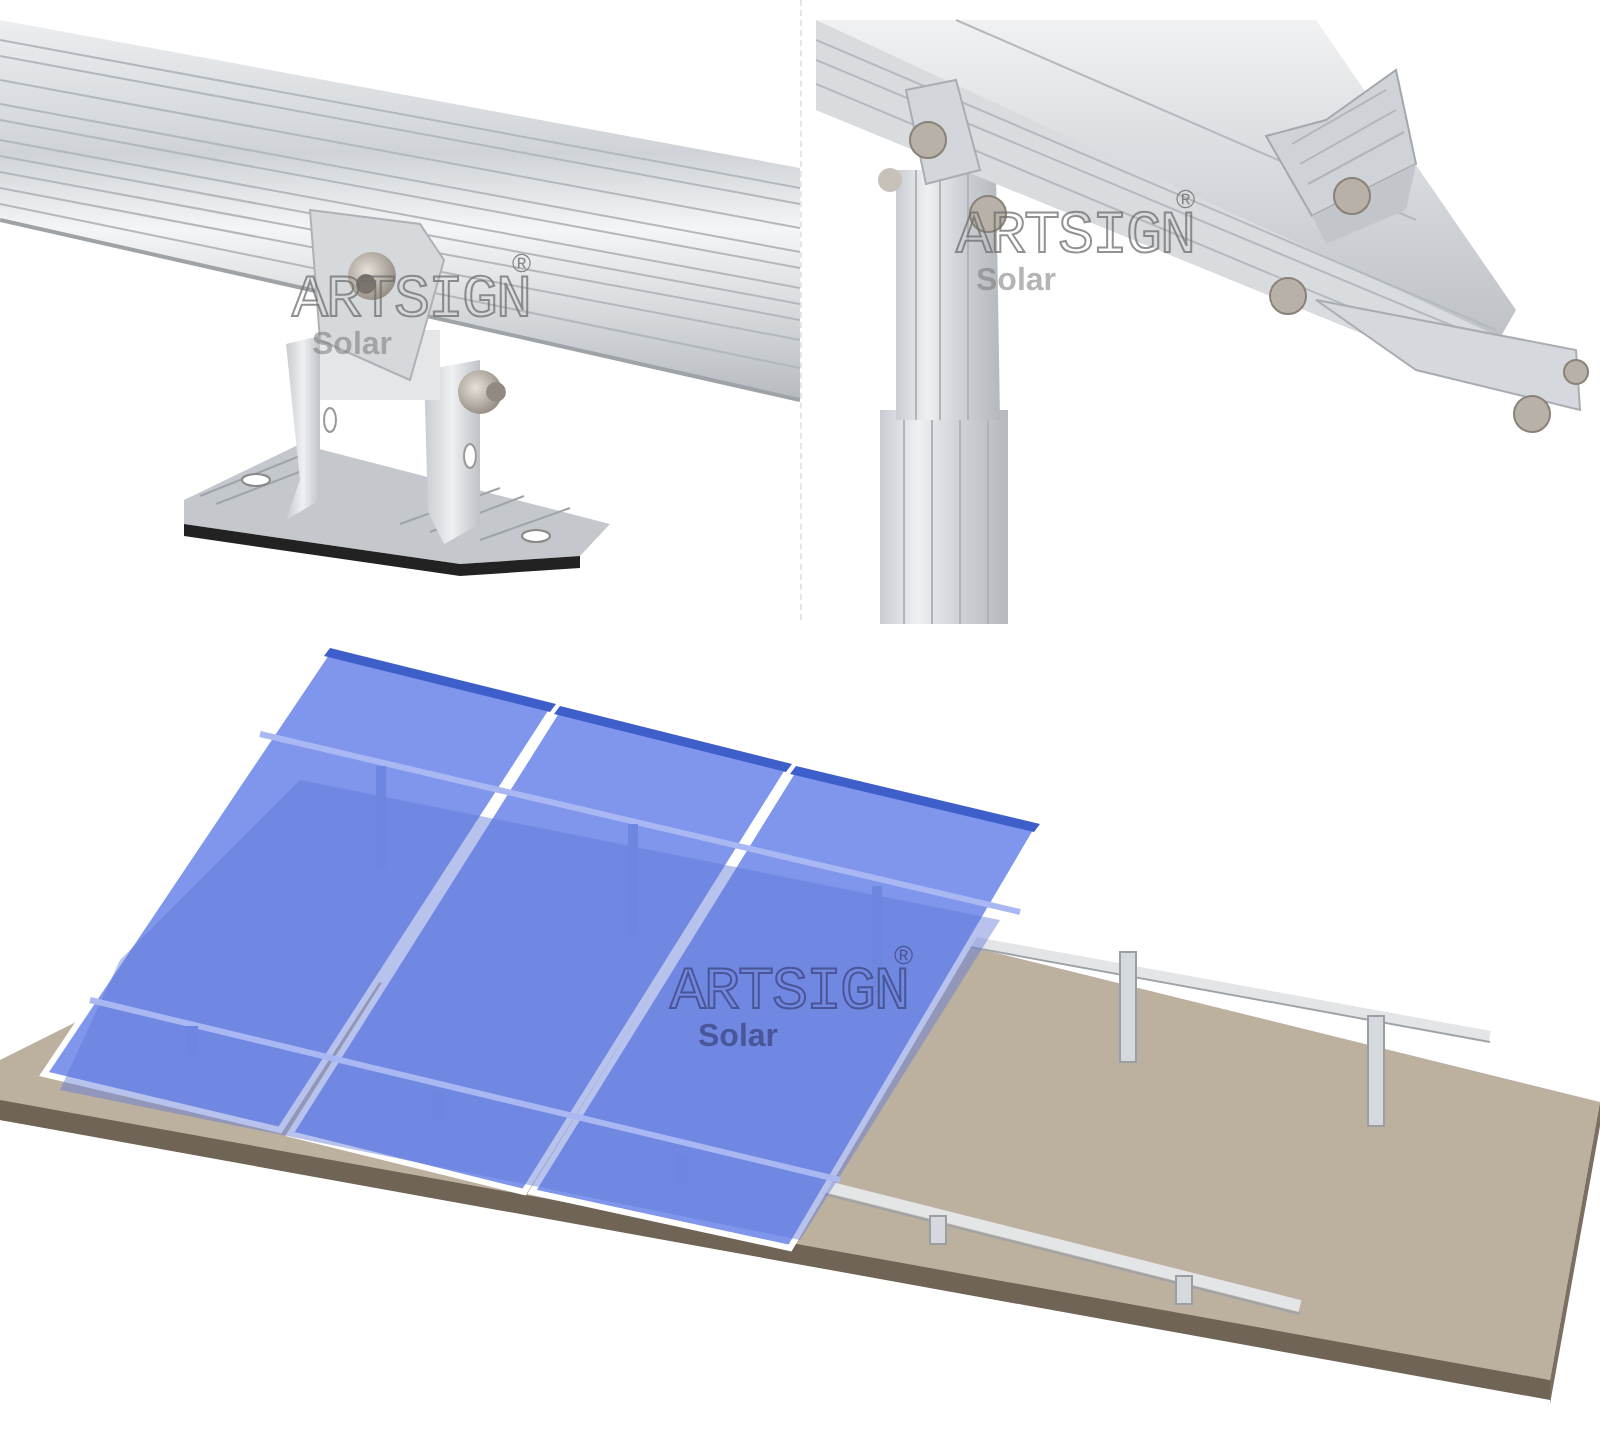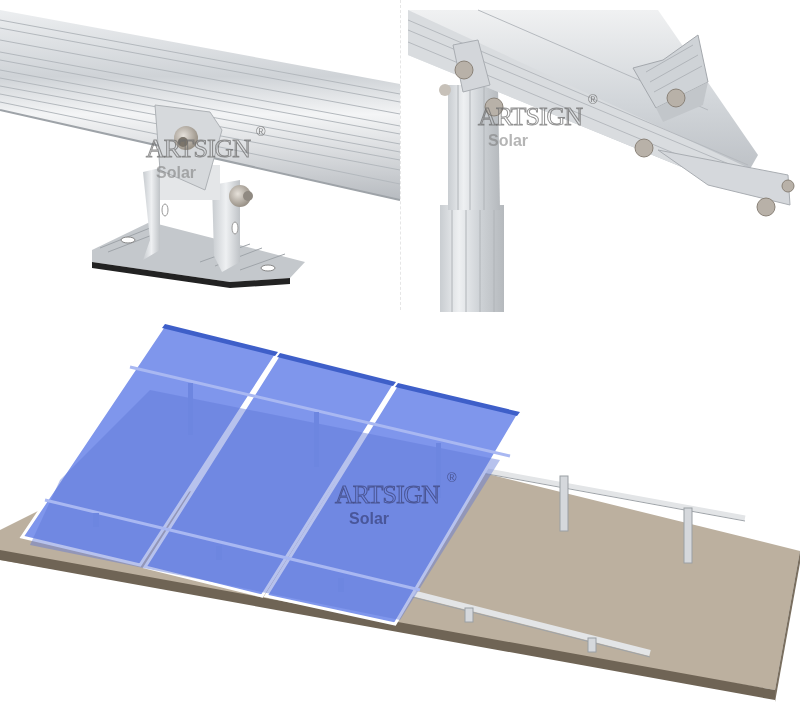--- a/index.html
+++ b/index.html
@@ -4,21 +4,21 @@
 <style>
   html, body { margin:0; padding:0; background:#ffffff; }
   body { width:800px; height:724px; position:relative; overflow:hidden; font-family:"Liberation Serif", serif; }
   .panel-img { position:absolute; overflow:hidden; }
   #img-tl { left:0; top:0; width:400px; height:290px; }
   #img-tr { left:408px; top:0; width:392px; height:312px; }
   #img-bottom { left:0; top:310px; width:800px; height:414px; }
   .divider { position:absolute; left:400px; top:0; width:0; height:310px; border-left:1px dashed #e6e6e6; }
   svg { display:block; }
   .wm { position:absolute; pointer-events:none; }
-  .wm-brand { font-family:Liberation Serif, serif; font-size:26px; letter-spacing:-1px; color:transparent;
+  .wm-brand { font-family:Liberation Mono, monospace; font-size:30px; letter-spacing:-1px; color:transparent;
               -webkit-text-stroke:1px rgba(110,110,110,0.75); font-weight:normal; white-space:nowrap; }
   .wm-reg { position:absolute; font-family:"Liberation Sans", sans-serif; font-size:13px; color:rgba(110,110,110,0.8); }
   .wm-sub { position:absolute; font-family:"Liberation Sans", sans-serif; font-size:16px; font-weight:bold; color:rgba(120,120,120,0.55); white-space:nowrap; }
   .wm.on-blue .wm-brand { -webkit-text-stroke:1px rgba(70,80,140,0.9); }
   .wm.on-blue .wm-reg { color:rgba(70,80,140,0.9); }
   .wm.on-blue .wm-sub { color:rgba(60,70,130,0.75); }
 </style>
 </head>
 <body>
 

